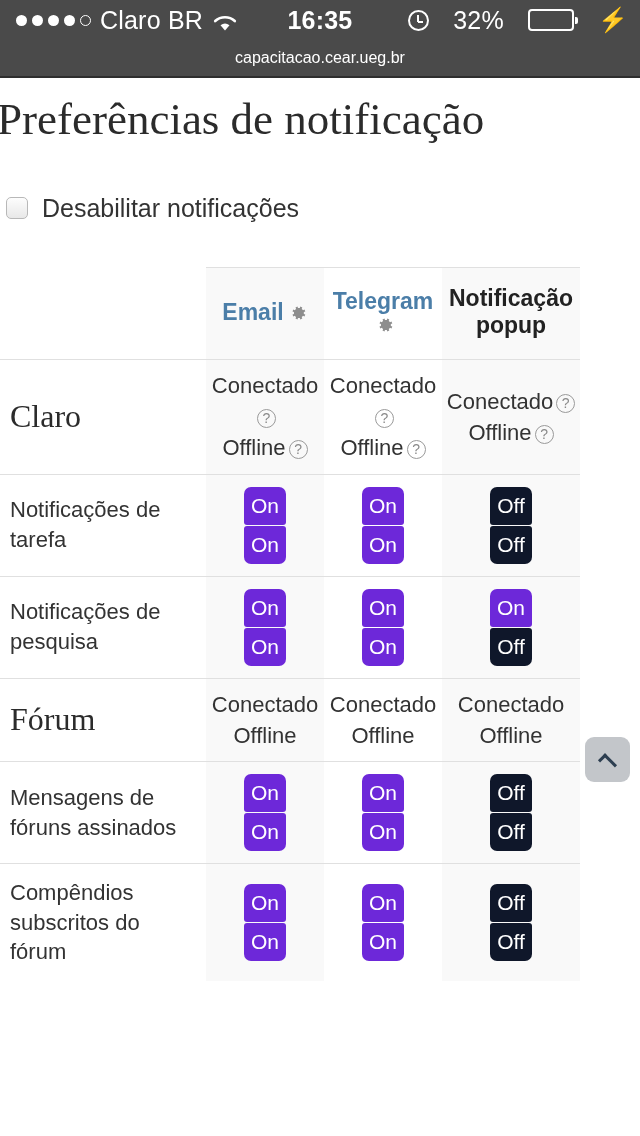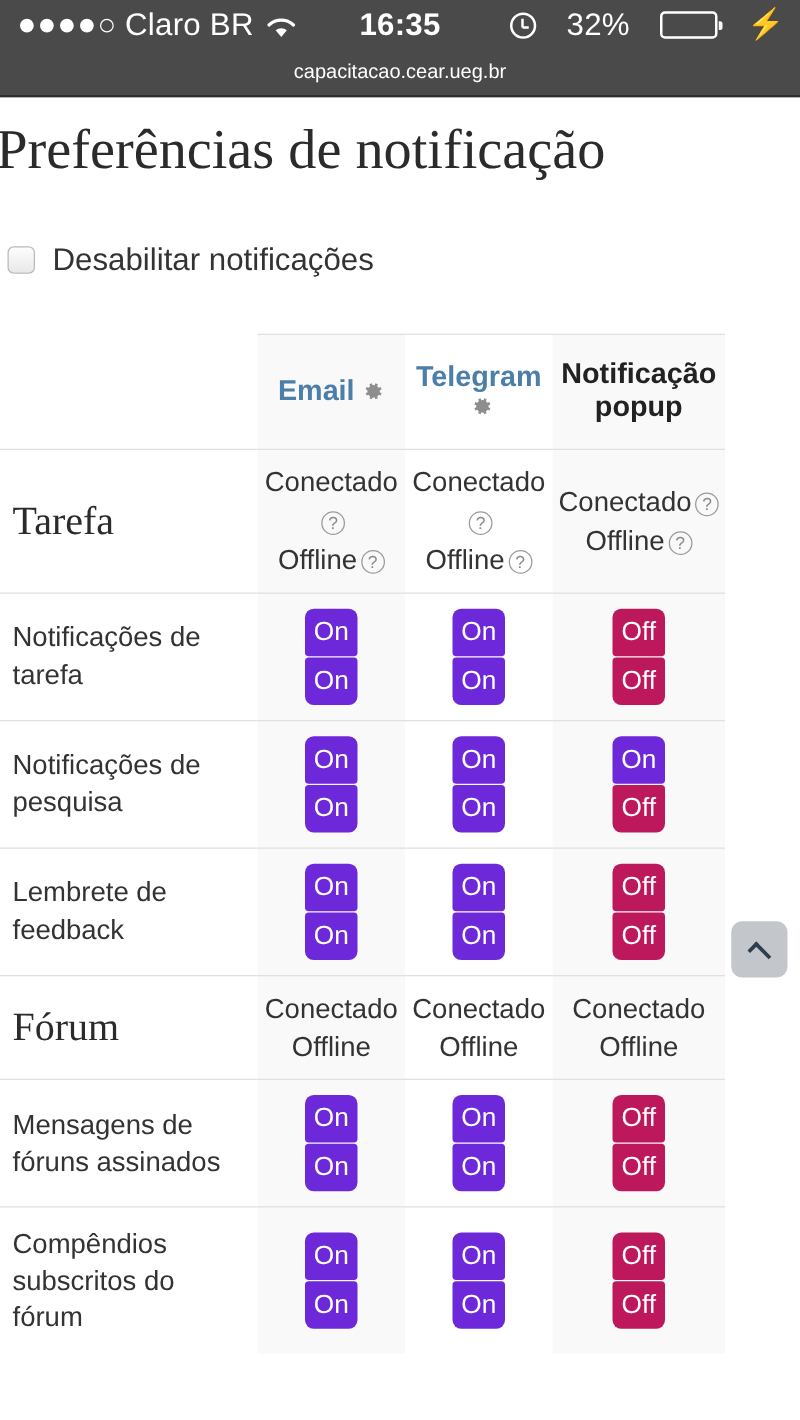--- a/index.html
+++ b/index.html
@@ -246,21 +246,21 @@
     height: 38px;
     line-height: 38px;
     text-align: center;
     color: #ffffff;
     font-size: 21px;
     border: none;
     cursor: pointer;
     font-family: "Liberation Sans", sans-serif;
   }
   .tg.on  { background: #6d28d9; }
-  .tg.off { background: #be185d; }
+  .tg.off { background: #0f172a; }
   .tg.top {
     border-radius: 7px 7px 3px 3px;
     margin-bottom: 1px;
   }
   .tg.bot {
     border-radius: 3px 3px 7px 7px;
   }
 
   
   .to-top {
@@ -348,44 +348,38 @@
                 <path fill="#8e8e8e" d="M17.3 11.4l-1.5-.5a5.9 5.9 0 0 0 0-1.8l1.5-.5-.8-2-1.5.6a6 6 0 0 0-1.3-1.3l.6-1.5-2-.8-.5 1.5a5.9 5.9 0 0 0-1.8 0L9.5 3.6l-2 .8.6 1.5a6 6 0 0 0-1.3 1.3l-1.5-.6-.8 2 1.5.5a5.9 5.9 0 0 0 0 1.8l-1.5.5.8 2 1.5-.6a6 6 0 0 0 1.3 1.3l-.6 1.5 2 .8.5-1.5a5.9 5.9 0 0 0 1.8 0l.5 1.5 2-.8-.6-1.5a6 6 0 0 0 1.3-1.3l1.5.6.8-2z"></path>
               </svg></span>
         </th>
         <th class="col-shade">
           <span class="chan-plain">Notificação popup</span>
         </th>
       </tr>
     </thead>
     <tbody id="tbody">
         <tr>
-          <td class="grp-name">Tarefa</td>
+          <td class="grp-name">Claro</td>
           <td class="grp-state col-shade"><span>Conectado</span><span class="help">?</span><br><span>Offline</span><span class="help">?</span></td>
           <td class="grp-state"><span>Conectado</span><span class="help">?</span><br><span>Offline</span><span class="help">?</span></td>
           <td class="grp-state col-shade"><span>Conectado</span><span class="help">?</span><br><span>Offline</span><span class="help">?</span></td>
         </tr>
         <tr>
           <td class="pref-name">Notificações de tarefa</td>
           <td class="toggle-cell col-shade"><span class="toggle-pair"><button class="tg on top">On</button><button class="tg on bot">On</button></span></td>
           <td class="toggle-cell"><span class="toggle-pair"><button class="tg on top">On</button><button class="tg on bot">On</button></span></td>
           <td class="toggle-cell col-shade"><span class="toggle-pair"><button class="tg off top">Off</button><button class="tg off bot">Off</button></span></td>
         </tr>
         <tr>
           <td class="pref-name">Notificações de pesquisa</td>
           <td class="toggle-cell col-shade"><span class="toggle-pair"><button class="tg on top">On</button><button class="tg on bot">On</button></span></td>
           <td class="toggle-cell"><span class="toggle-pair"><button class="tg on top">On</button><button class="tg on bot">On</button></span></td>
           <td class="toggle-cell col-shade"><span class="toggle-pair"><button class="tg on top">On</button><button class="tg off bot">Off</button></span></td>
         </tr>
         <tr>
-          <td class="pref-name">Lembrete de feedback</td>
-          <td class="toggle-cell col-shade"><span class="toggle-pair"><button class="tg on top">On</button><button class="tg on bot">On</button></span></td>
-          <td class="toggle-cell"><span class="toggle-pair"><button class="tg on top">On</button><button class="tg on bot">On</button></span></td>
-          <td class="toggle-cell col-shade"><span class="toggle-pair"><button class="tg off top">Off</button><button class="tg off bot">Off</button></span></td>
-        </tr>
-        <tr>
           <td class="grp-name">Fórum</td>
           <td class="grp-state col-shade"><span>Conectado</span><br><span>Offline</span></td>
           <td class="grp-state"><span>Conectado</span><br><span>Offline</span></td>
           <td class="grp-state col-shade"><span>Conectado</span><br><span>Offline</span></td>
         </tr>
         <tr>
           <td class="pref-name">Mensagens de fóruns assinados</td>
           <td class="toggle-cell col-shade"><span class="toggle-pair"><button class="tg on top">On</button><button class="tg on bot">On</button></span></td>
           <td class="toggle-cell"><span class="toggle-pair"><button class="tg on top">On</button><button class="tg on bot">On</button></span></td>
           <td class="toggle-cell col-shade"><span class="toggle-pair"><button class="tg off top">Off</button><button class="tg off bot">Off</button></span></td>

